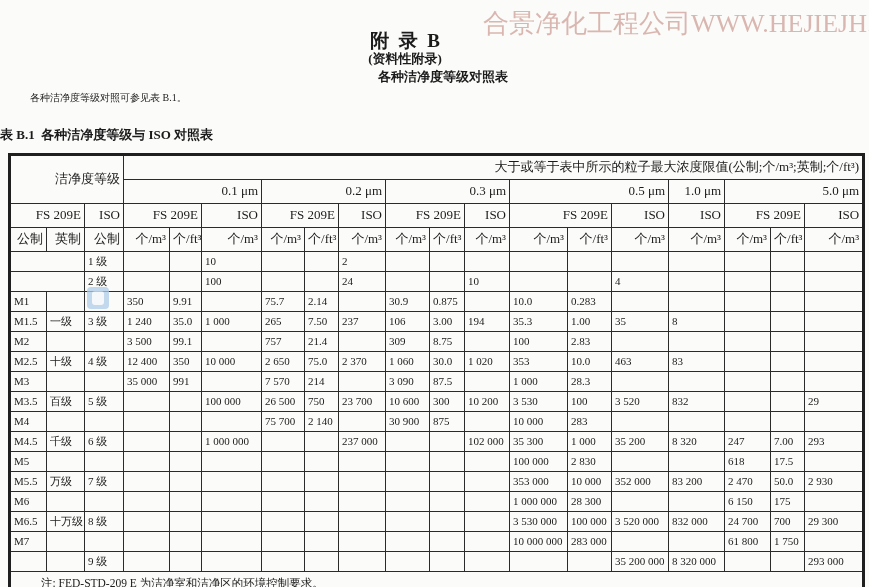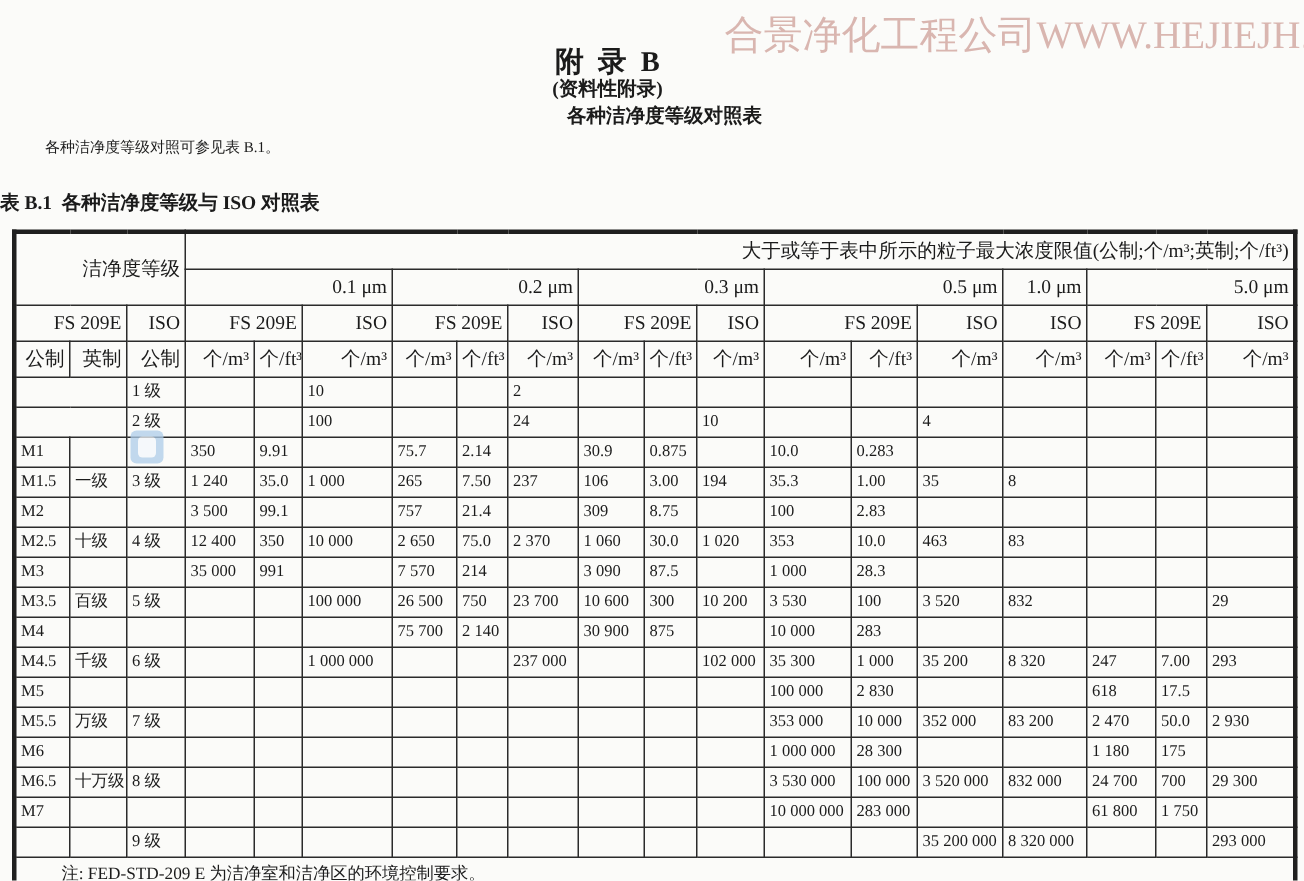--- a/index.html
+++ b/index.html
@@ -394,21 +394,21 @@
         <td class="val"></td>
         <td class="val"></td>
         <td class="val"></td>
         <td class="val"></td>
         <td class="val"></td>
         <td class="val"></td>
         <td class="val">1 000 000</td>
         <td class="val">28 300</td>
         <td class="val"></td>
         <td class="val"></td>
-        <td class="val">1 180</td>
+        <td class="val">6 150</td>
         <td class="val">175</td>
         <td class="val"></td>
       </tr>
       <tr>
         <td class="cls">M6.5</td>
         <td class="cls">十万级</td>
         <td class="cls">8 级</td>
         <td class="val"></td>
         <td class="val"></td>
         <td class="val"></td>

